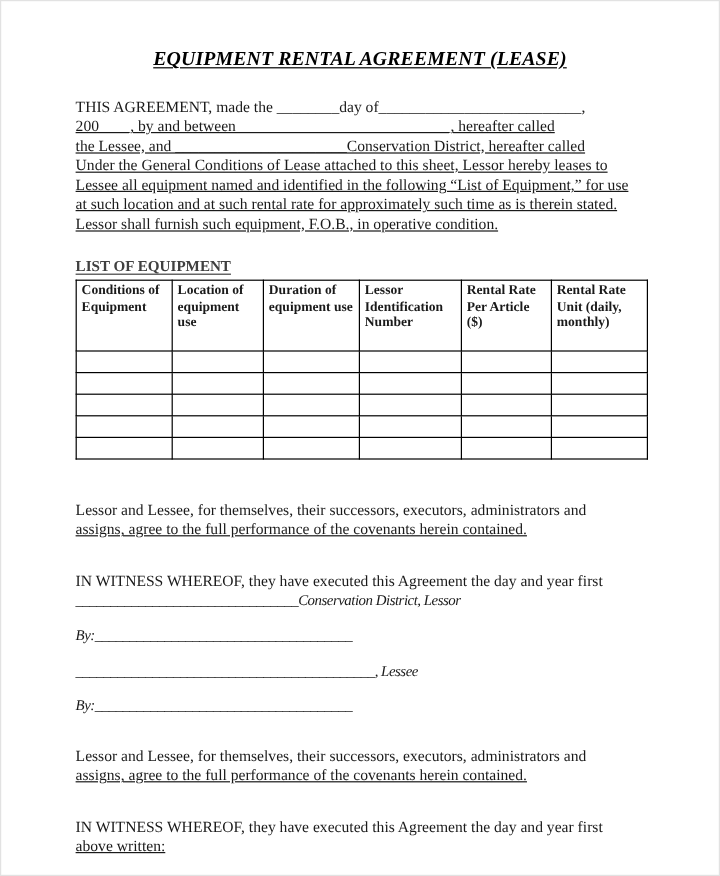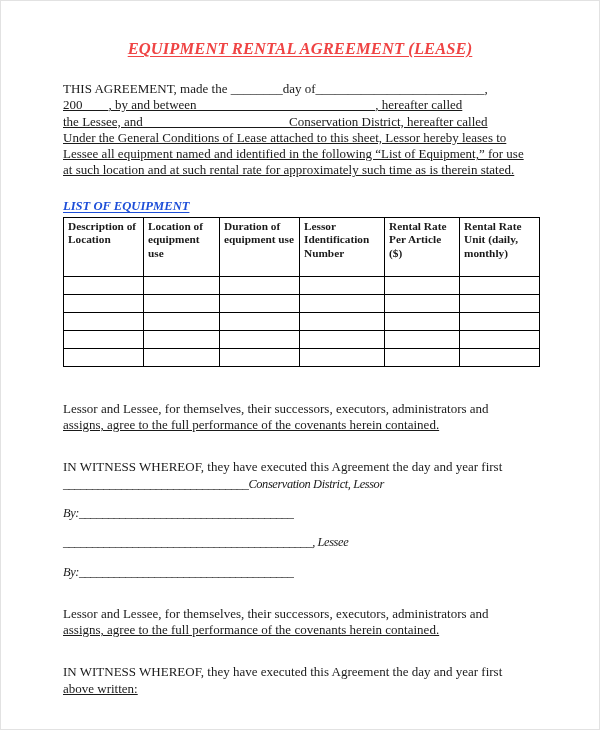--- a/index.html
+++ b/index.html
@@ -35,21 +35,21 @@
   
   .doc-title {
     margin: 0 0 22px 0;
     text-align: center;
     font-size: 16.5px;
     font-weight: bold;
     font-style: italic;
     text-decoration: underline;
     text-underline-offset: 2px;
     letter-spacing: .1px;
-    color: #ef4444;
+    color: #000000;
   }
 
   
   .para {
     margin: 0;
     font-size: 13px;
     line-height: 16.3px;
     text-align: left;
     color: #1a1a1a;
   }
@@ -58,24 +58,23 @@
   .gap-sm  { height: 13px; }
   .gap-md  { height: 20px; }
   .gap-lg  { height: 26px; }
   .gap-xl  { height: 34px; }
 
   
   .section-heading {
     margin: 0 0 3px 0;
     font-size: 12.6px;
     font-weight: bold;
-    font-style: italic;
     text-decoration: underline;
     text-underline-offset: 2px;
-    color: #1d4ed8;
+    color: #404040;
   }
 
   
   table.equipment-table {
     border-collapse: collapse;
     width: 476px;
     table-layout: fixed;
   }
   table.equipment-table th,
   table.equipment-table td {
@@ -119,38 +118,39 @@
 
     <h1 class="doc-title">EQUIPMENT RENTAL AGREEMENT (LEASE)</h1>
 
     <div>
       <p class="para">THIS AGREEMENT, made the ________day of__________________________,</p>
       <p class="para">200____, by and between ___________________________, hereafter called</p>
       <p class="para">the Lessee, and ______________________Conservation District, hereafter called</p>
       <p class="para">Under the General Conditions of Lease attached to this sheet, Lessor hereby leases to</p>
       <p class="para">Lessee all equipment named and identified in the following “List of Equipment,” for use</p>
       <p class="para">at such location and at such rental rate for approximately such time as is therein stated.</p>
+      <p class="para">Lessor shall furnish such equipment, F.O.B., in operative condition.</p>
     </div>
 
     <div class="gap-md"></div>
 
     <div class="section-heading">LIST OF EQUIPMENT</div>
 
     <table class="equipment-table">
       <colgroup>
         <col class="c1">
           <col class="c2">
           <col class="c3">
         <col class="c4">
           <col class="c5">
           <col class="c6">
       </colgroup>
       <thead>
         <tr>
-          <th>Description of Location</th>
+          <th>Conditions of Equipment</th>
           <th>Location of equipment use</th>
           <th>Duration of equipment use</th>
           <th>Lessor Identification Number</th>
           <th>Rental Rate Per Article ($)</th>
           <th>Rental Rate Unit (daily, monthly)</th>
         </tr>
       </thead>
       <tbody>
         <tr>
           <td></td>

